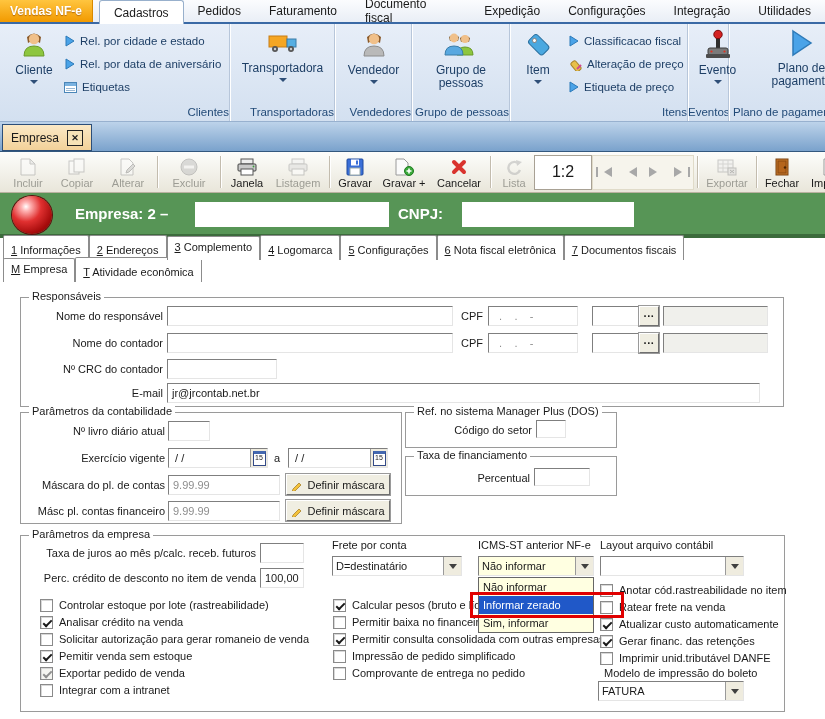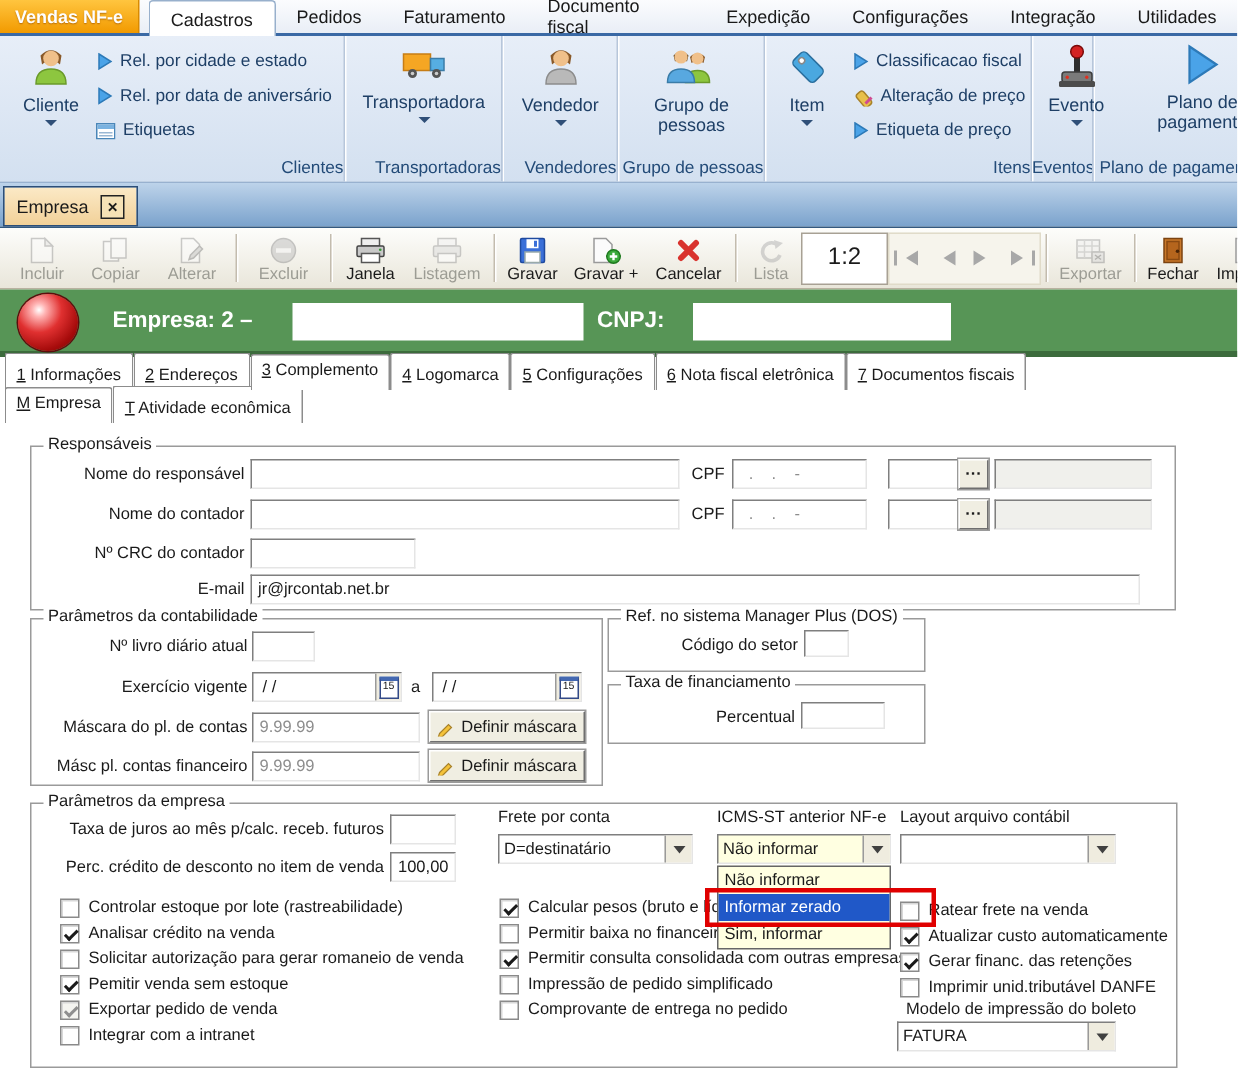--- a/index.html
+++ b/index.html
@@ -63,21 +63,21 @@
   .ac{text-decoration:underline}
 
   
   .gb{position:absolute;border:1px solid #9a9a9a;box-shadow:1px 1px 0 #fff, inset 1px 1px 0 #fff;box-sizing:border-box}
   .lg{position:absolute;top:-8px;left:8px;background:#fff;padding:0 3px;font-size:11px;white-space:nowrap}
   .flabel{position:absolute;font-size:11px;text-align:right;white-space:nowrap}
   .fi{position:absolute;height:20px;background:#fff;border:1px solid;border-color:#7f7f7f #e5e5e5 #e5e5e5 #7f7f7f;
       box-sizing:border-box;font-size:11px;padding:3px 4px;white-space:pre;overflow:hidden}
   .fi.gray{background:#f0f0ec}
   .ph{color:#8d8d8d}
-  .tr{text-align:right}
+  .tr{text-align:left}
   .btn3d{position:absolute;background:#f0eee2;border:1px solid;border-color:#fff #6f6f6f #6f6f6f #fff;
          box-shadow:0 0 0 1px #9a9a9a;display:flex;align-items:center;justify-content:center;gap:4px;
          font-size:11px;box-sizing:border-box;white-space:nowrap}
   .combo{position:absolute;height:20px;border:1px solid;border-color:#7f7f7f #e5e5e5 #e5e5e5 #7f7f7f;background:#fff;display:flex;box-sizing:border-box}
   .combo.yellow{background:#ffffe1}
   .cv{flex:1;font-size:11px;padding:3px 3px;white-space:nowrap;overflow:hidden}
   .cb{width:17px;background:#efecdf;border-left:1px solid #9a9a9a;display:grid;place-items:center;flex:none}
   .cb i{width:0;height:0;border:4px solid transparent;border-top:5px solid #404040;transform:translateY(2px)}
   .calb{width:16px;background:#efecdf;border-left:1px solid #9a9a9a;display:grid;place-items:center;flex:none}
   .cal{width:11px;height:11px;background:#fff;border:1px solid #334a88;border-top:3px solid #4468b0;font-size:7px;line-height:8px;text-align:center}
@@ -604,20 +604,24 @@
   </div>
   <div class="chk" style="left:333px;top:649px">
     <span class="bx"></span>
       <span>Impressão de pedido simplificado</span>
   </div>
   <div class="chk" style="left:333px;top:666px">
     <span class="bx"></span>
       <span>Comprovante de entrega no pedido</span>
   </div>
 
+  <div class="chk" style="left:600px;top:583px">
+    <span class="bx"></span>
+      <span>Anotar cód.rastreabilidade no item</span>
+  </div>
   <div class="chk" style="left:600px;top:600px">
     <span class="bx"></span>
       <span>Ratear frete na venda</span>
   </div>
   <div class="chk checked" style="left:600px;top:617px">
     <span class="bx"></span>
       <span>Atualizar custo automaticamente</span>
   </div>
   <div class="chk checked" style="left:600px;top:634px">
     <span class="bx"></span>

